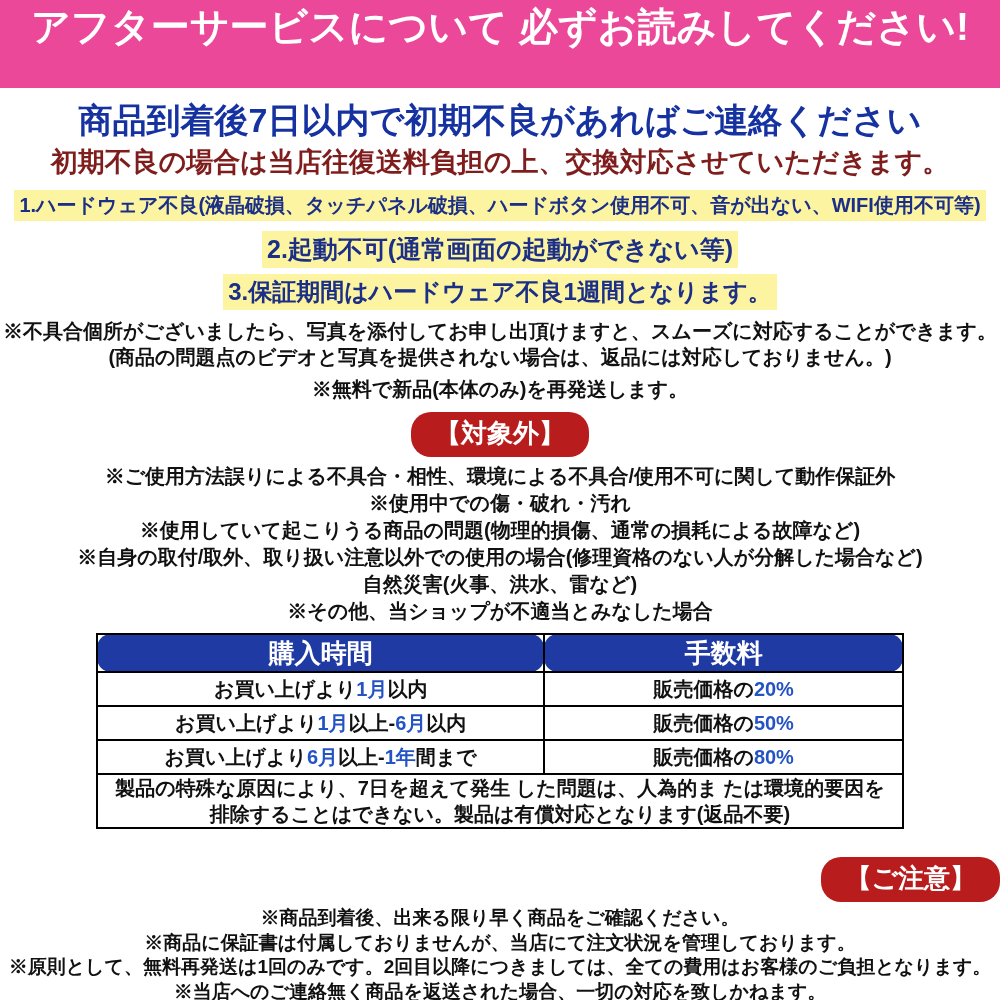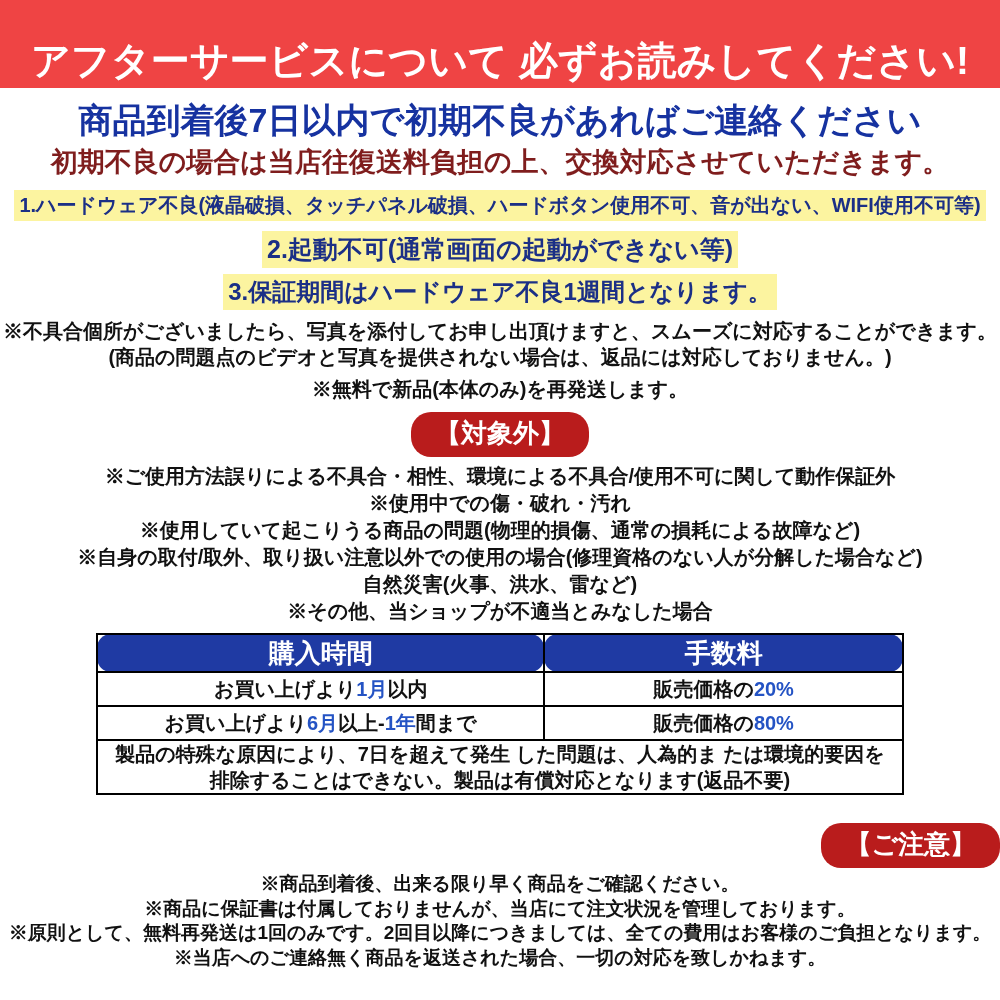--- a/index.html
+++ b/index.html
@@ -6,22 +6,22 @@
   html,body { width:1000px; height:1000px; }
   body {
     font-family:"Liberation Sans", sans-serif;
     background:#ffffff;
     color:#111111;
     overflow:hidden;
     text-align:center;
   }
   .top-banner {
     width:1000px; height:88px;
-    background:#ef4444;
-    display:flex; align-items:flex-end; justify-content:center;
+    background:#ec4899;
+    display:flex; align-items:flex-start; justify-content:center;
     color:#ffffff;
     font-size:39px; font-weight:bold;
     letter-spacing:0px;
     white-space:nowrap;
   }
   .headline {
     margin-top:10px;
     color:#1632a0;
     font-size:34px; font-weight:bold;
     white-space:nowrap;
@@ -150,20 +150,24 @@
   <tbody>
       <tr>
     <th>購入時間</th>
     <th>手数料</th>
   </tr>
   <tr>
     <td><span>お買い上げより</span><span class="blue-seg">1月</span><span>以内</span><span class="blue-seg"></span><span></span></td>
     <td><span>販売価格の</span><span class="blue-seg">20%</span></td>
   </tr>
   <tr>
+    <td><span>お買い上げより</span><span class="blue-seg">1月</span><span>以上-</span><span class="blue-seg">6月</span><span>以内</span></td>
+    <td><span>販売価格の</span><span class="blue-seg">50%</span></td>
+  </tr>
+  <tr>
     <td><span>お買い上げより</span><span class="blue-seg">6月</span><span>以上-</span><span class="blue-seg">1年</span><span>間まで</span></td>
     <td><span>販売価格の</span><span class="blue-seg">80%</span></td>
   </tr>
   <tr>
     <td class="fee-footer" colspan="2">
       <div>製品の特殊な原因により、7日を超えて発生 した問題は、人為的ま たは環境的要因を</div>
       <div>排除することはできない。製品は有償対応となります(返品不要)</div>
     </td>
   </tr>
 </tbody>

